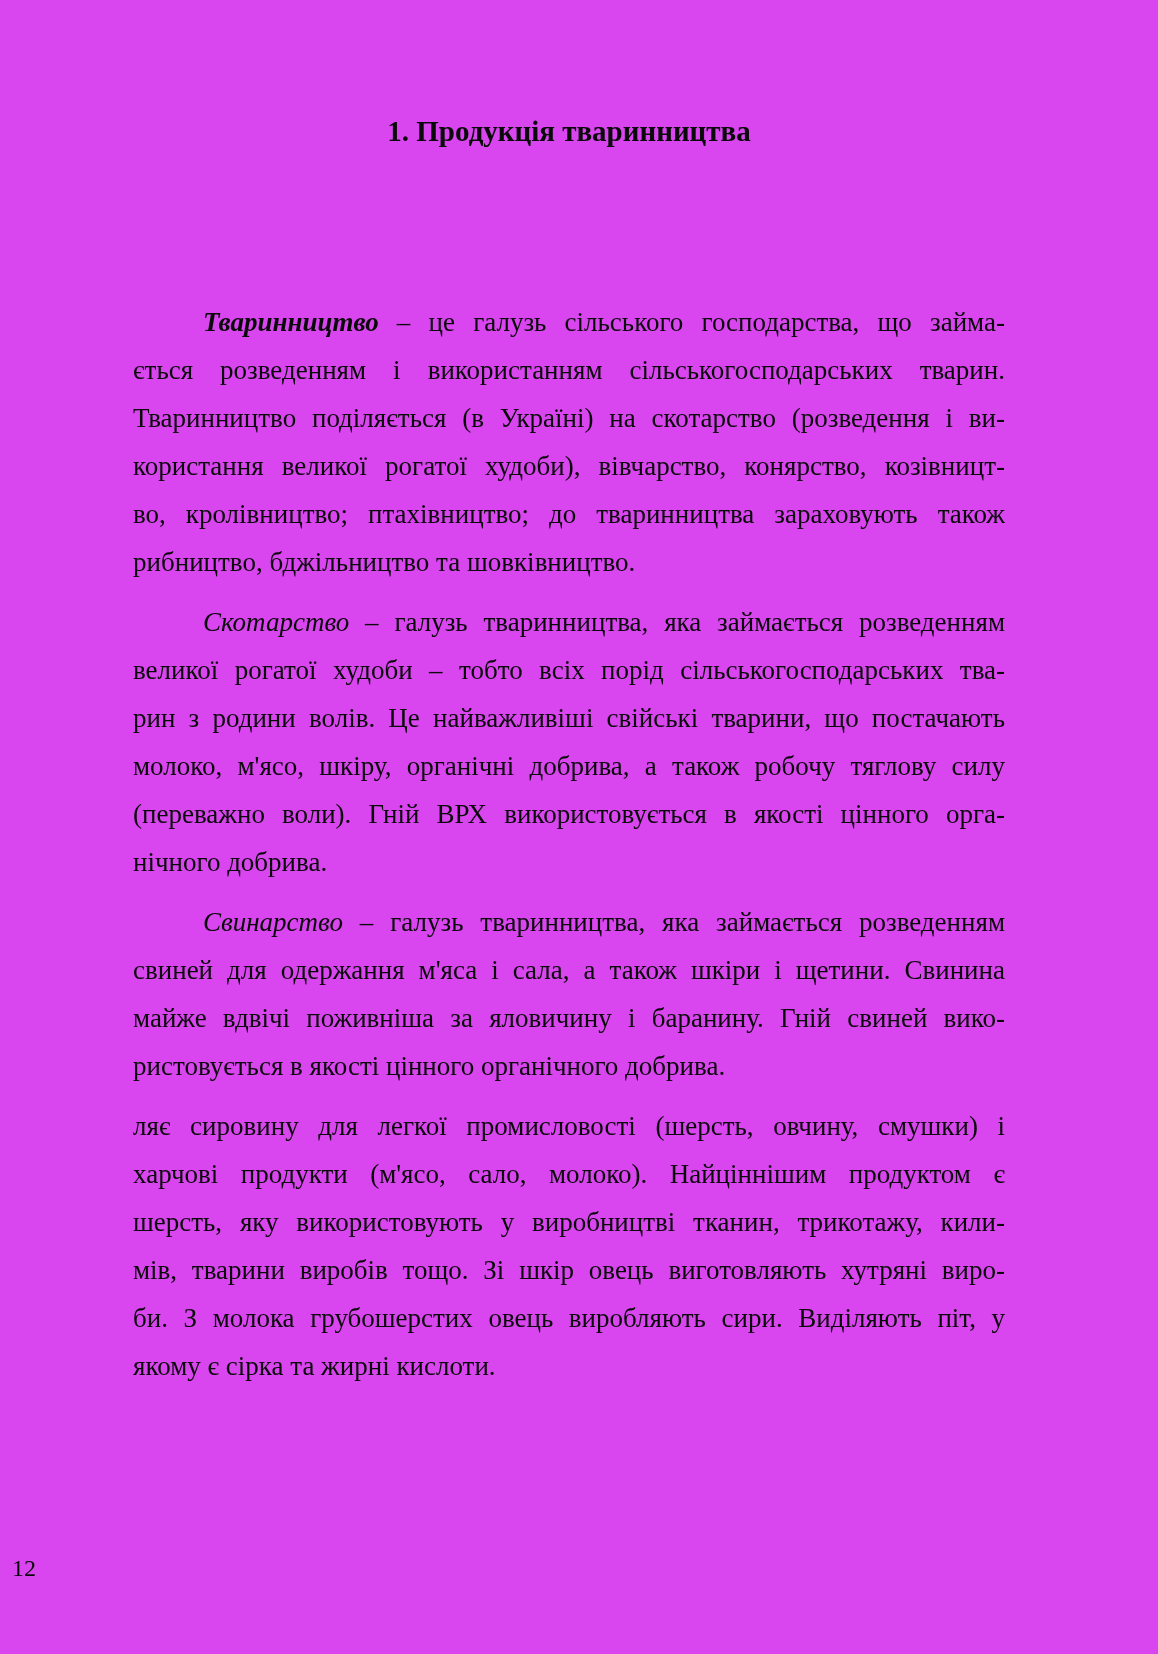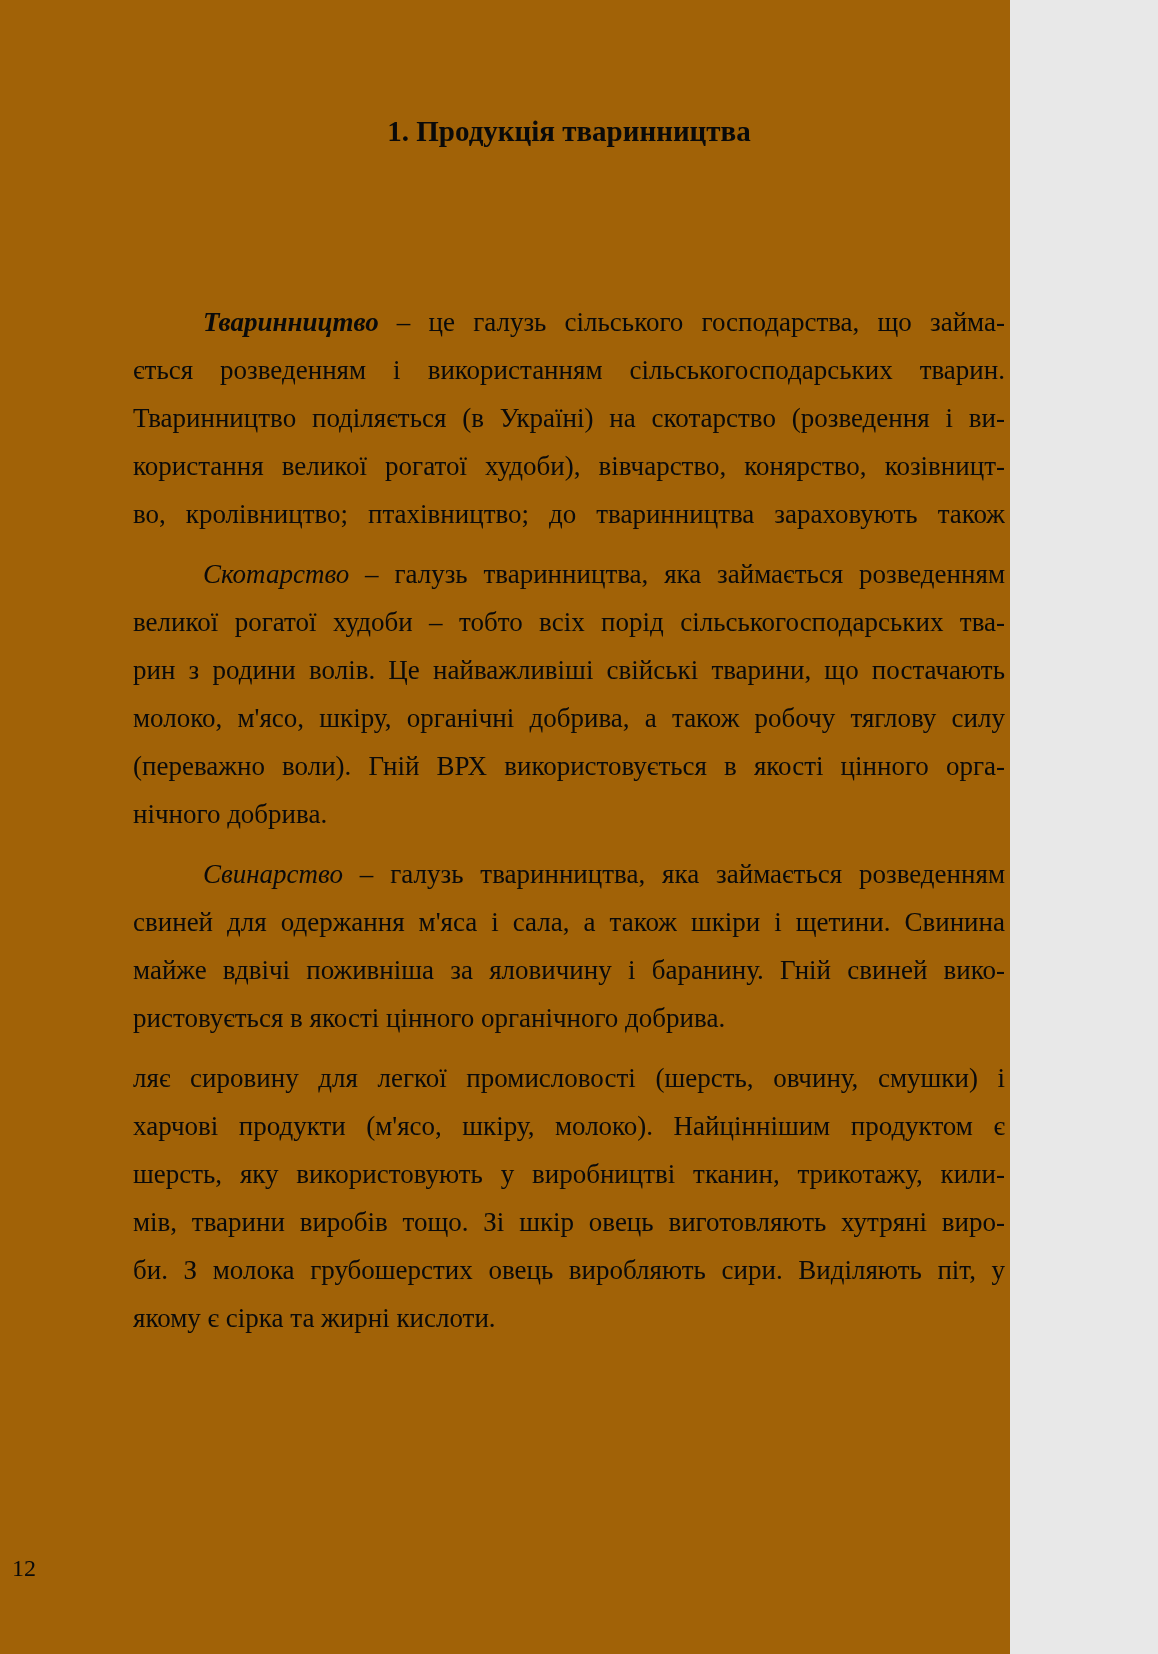--- a/index.html
+++ b/index.html
@@ -2,23 +2,23 @@
 <html><head>
 <meta charset="utf-8">
 <style>
   html, body {
     margin: 0;
     padding: 0;
     background: #e8e8e8;
   }
   .sheet {
     position: relative;
-    width: 1010px;
+    width: 1158px;
     height: 1654px;
-    background: #a16207;
+    background: #d946ef;
     font-family: "Liberation Serif", "DejaVu Serif", serif;
     color: #0a0a0a;
     overflow: hidden;
   }
   .title {
     position: absolute;
     top: 114px;
     left: 133px;
     width: 872px;
     margin: 0;
@@ -88,41 +88,42 @@
 
 
   <div class="body-text">
 
     <div class="para">
       <div class="line first"><span class="lead bold">Тваринництво</span><span> – це галузь сільського господарства, що займа-</span></div>
       <div class="line">ється розведенням і використанням сільськогосподарських тварин.</div>
       <div class="line">Тваринництво поділяється (в Україні) на скотарство (розведення і ви-</div>
       <div class="line">користання великої рогатої худоби), вівчарство, конярство, козівницт-</div>
       <div class="line">во, кролівництво; птахівництво; до тваринництва зараховують також</div>
+      <div class="line last">рибництво, бджільництво та шовківництво.</div>
     </div>
 
     <div class="para">
       <div class="line first"><span class="lead">Скотарство</span><span> – галузь тваринництва, яка займається розведенням</span></div>
       <div class="line">великої рогатої худоби – тобто всіх порід сільськогосподарських тва-</div>
       <div class="line">рин з родини волів. Це найважливіші свійські тварини, що постачають</div>
       <div class="line">молоко, м'ясо, шкіру, органічні добрива, а також робочу тяглову силу</div>
       <div class="line">(переважно воли). Гній ВРХ використовується в якості цінного орга-</div>
       <div class="line last">нічного добрива.</div>
     </div>
 
     <div class="para">
       <div class="line first"><span class="lead">Свинарство</span><span> – галузь тваринництва, яка займається розведенням</span></div>
       <div class="line">свиней для одержання м'яса і сала, а також шкіри і щетини. Свинина</div>
       <div class="line">майже вдвічі поживніша за яловичину і баранину. Гній свиней вико-</div>
       <div class="line last">ристовується в якості цінного органічного добрива.</div>
     </div>
 
     <div class="para">
       <div class="line">ляє сировину для легкої промисловості (шерсть, овчину, смушки) і</div>
-      <div class="line">харчові продукти (м'ясо, шкіру, молоко). Найціннішим продуктом є</div>
+      <div class="line">харчові продукти (м'ясо, сало, молоко). Найціннішим продуктом є</div>
       <div class="line">шерсть, яку використовують у виробництві тканин, трикотажу, кили-</div>
       <div class="line">мів, тварини виробів тощо. Зі шкір овець виготовляють хутряні виро-</div>
       <div class="line">би. З молока грубошерстих овець виробляють сири. Виділяють піт, у</div>
       <div class="line last">якому є сірка та жирні кислоти.</div>
     </div>
 
   </div>
 
   <div class="pagenum">12</div>
 

